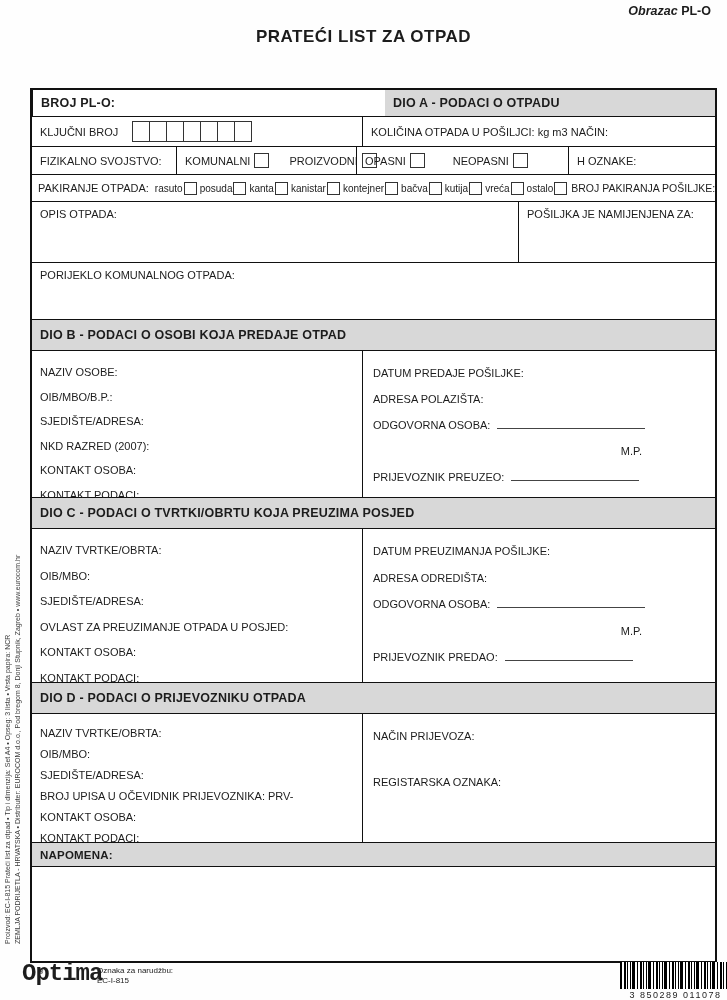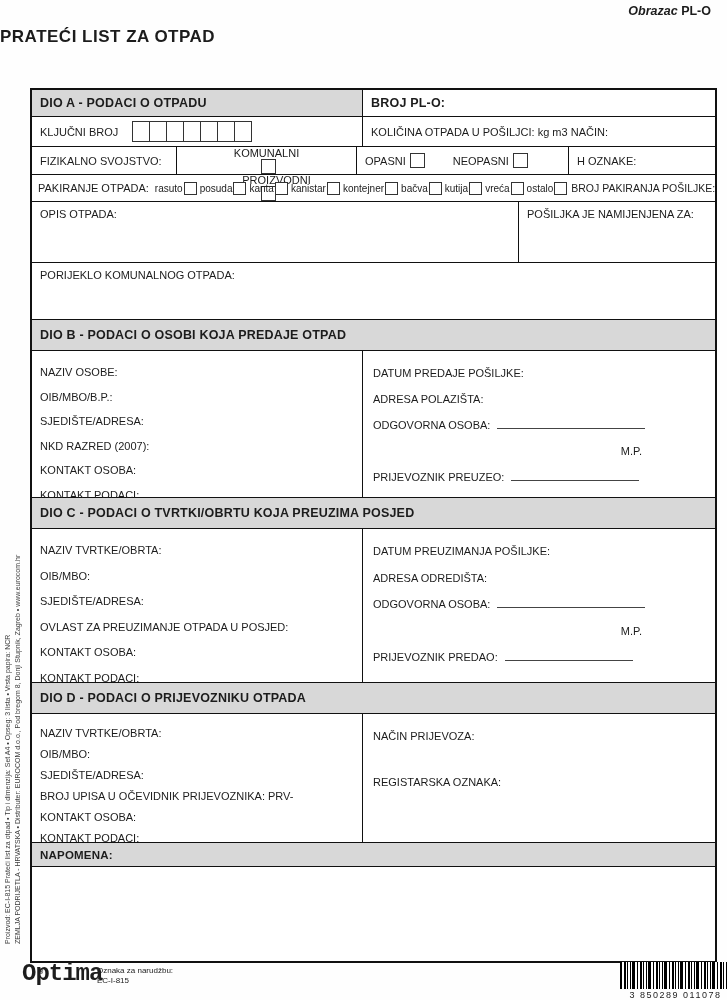--- a/index.html
+++ b/index.html
@@ -3,21 +3,21 @@
 <meta charset="utf-8">
 <style>
   * { margin:0; padding:0; box-sizing:border-box; }
   body { background:#ffffff; }
   .page {
     position:relative; width:727px; height:1000px; background:#fefefe;
     font-family:"Liberation Sans", sans-serif; color:#1c1c1c; overflow:hidden;
   }
   .form-note { position:absolute; top:4px; right:16px; font-size:12.5px; font-weight:bold; }
   .form-note .it { font-style:italic; }
-  .title { position:absolute; top:27px; left:0; width:100%; text-align:left;
+  .title { position:absolute; top:27px; left:0; width:100%; text-align:center;
            font-size:17px; font-weight:bold; letter-spacing:.5px; }
 
   .ftable { position:absolute; left:30px; top:88px; width:687px; border:2px solid #111; background:#fff; }
   .row { display:flex; border-top:1px solid #111; }
   .row.first { border-top:none; }
   .cell { border-left:1px solid #111; position:relative; }
   .cell.nb { border-left:none; }
   .gray { background:#d8d8d8; }
   .hdr { font-weight:bold; font-size:12.5px; padding:5px 8px; letter-spacing:.2px; }
   .lbl { font-size:11px; }
@@ -44,21 +44,21 @@
   .padtop { padding:6px 8px; }
 
   .comb { display:flex; margin-left:15px; }
   .comb .digit { width:18px; height:21px; border:1px solid #333; background:#fff; margin-left:-1px; }
 
   .cb { display:inline-block; width:15px; height:15px; border:1px solid #333; background:#fff;
         vertical-align:middle; margin-left:4px; flex:none; }
   .cb-s { width:13px; height:13px; margin-left:1px; }
 
   .fiz-c1 { width:144px; }
-  .fiz-c2 { width:180px;flex-direction:column; }
+  .fiz-c2 { width:180px; }
   .fiz-c3 { width:212px; }
   .fiz-c4 { flex:1; }
 
   .opis-left { width:486px; }
   .opis-right { flex:1; }
 
   .pakrow { display:flex; align-items:center; padding:0 6px; width:100%; white-space:nowrap; }
   .pakrow .plabel { font-size:11px; margin-right:3px; }
   .pakrow .pitem { font-size:10px; margin-left:3px; }
   .pakrow .pend { font-size:10.5px; margin-left:4px; }
@@ -103,22 +103,22 @@
   <div class="form-note">
     <span class="it">Obrazac</span>
     <span>PL-O</span>
   </div>
 
   <div class="title">PRATEĆI LIST ZA OTPAD</div>
 
   <div class="ftable">
 
     <div class="row first h-ahdr">
+      <div class="cell w-right hdr vcenter">BROJ PL-O:</div>
       <div class="cell nb gray hdr w-left vcenter">DIO A - PODACI O OTPADU</div>
-      <div class="cell w-right hdr vcenter">BROJ PL-O:</div>
     </div>
 
     <div class="row h-klj">
       <div class="cell nb w-left vcenter pad">
         <span class="lbl">KLJUČNI BROJ</span>
         <span class="comb">
           <span class="digit"></span>
           <span class="digit"></span>
           <span class="digit"></span>
           <span class="digit"></span>

